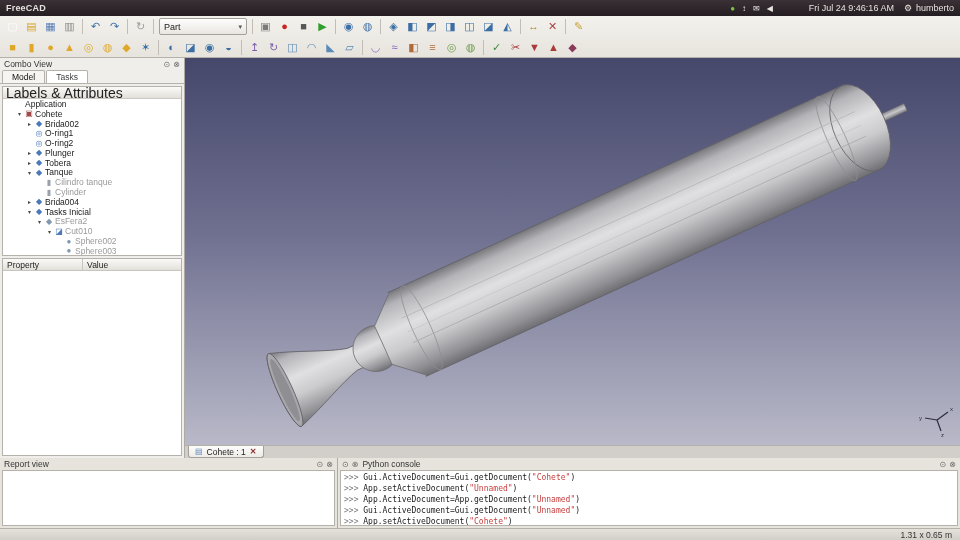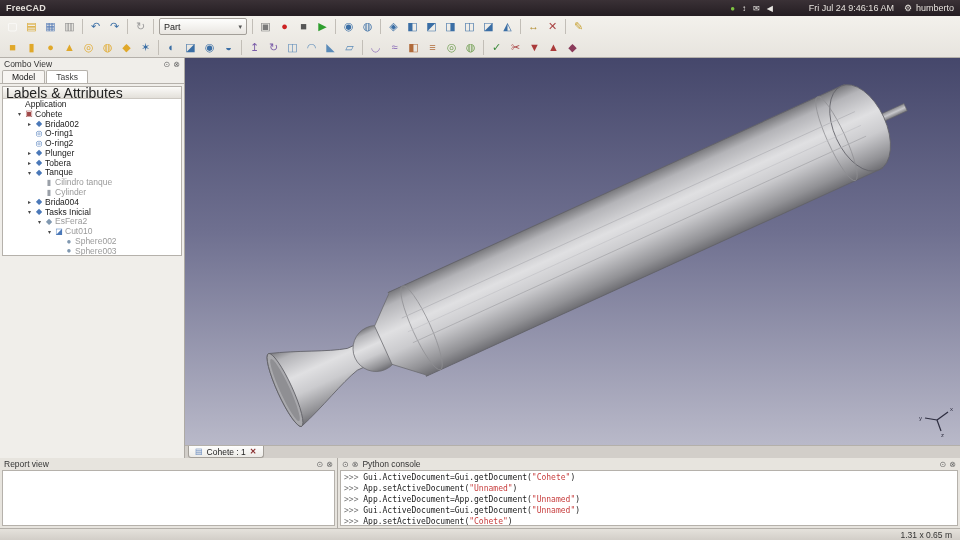--- a/index.html
+++ b/index.html
@@ -373,20 +373,26 @@
           <span class="tree-arrow"></span>
           <span class="tree-ico" style="color: rgb(128, 152, 176);">●</span>
           <span class="tree-label" style="color: rgb(154, 154, 154);">Sphere002</span>
         </div>
         <div class="tree-row" style="padding-left: 52px;">
           <span class="tree-arrow"></span>
           <span class="tree-ico" style="color: rgb(128, 152, 176);">●</span>
           <span class="tree-label" style="color: rgb(154, 154, 154);">Sphere003</span>
         </div>
       </div>
+  </div>
+  <div class="prop-table">
+    <div class="prop-head">
+      <span class="col">Property</span>
+      <span class="col">Value</span>
+    </div>
   </div>
 </div>
 
 <div class="viewport">
   <svg class="vp-svg" width="775" height="387" viewBox="0 0 775 387">
     <defs>
       <linearGradient id="gBody" x1="0" y1="0" x2="0" y2="1">
         <stop offset="0" stop-color="#78787c"></stop>
         <stop offset="0.13" stop-color="#b4b4b8"></stop>
         <stop offset="0.4" stop-color="#e0e0e2"></stop>

